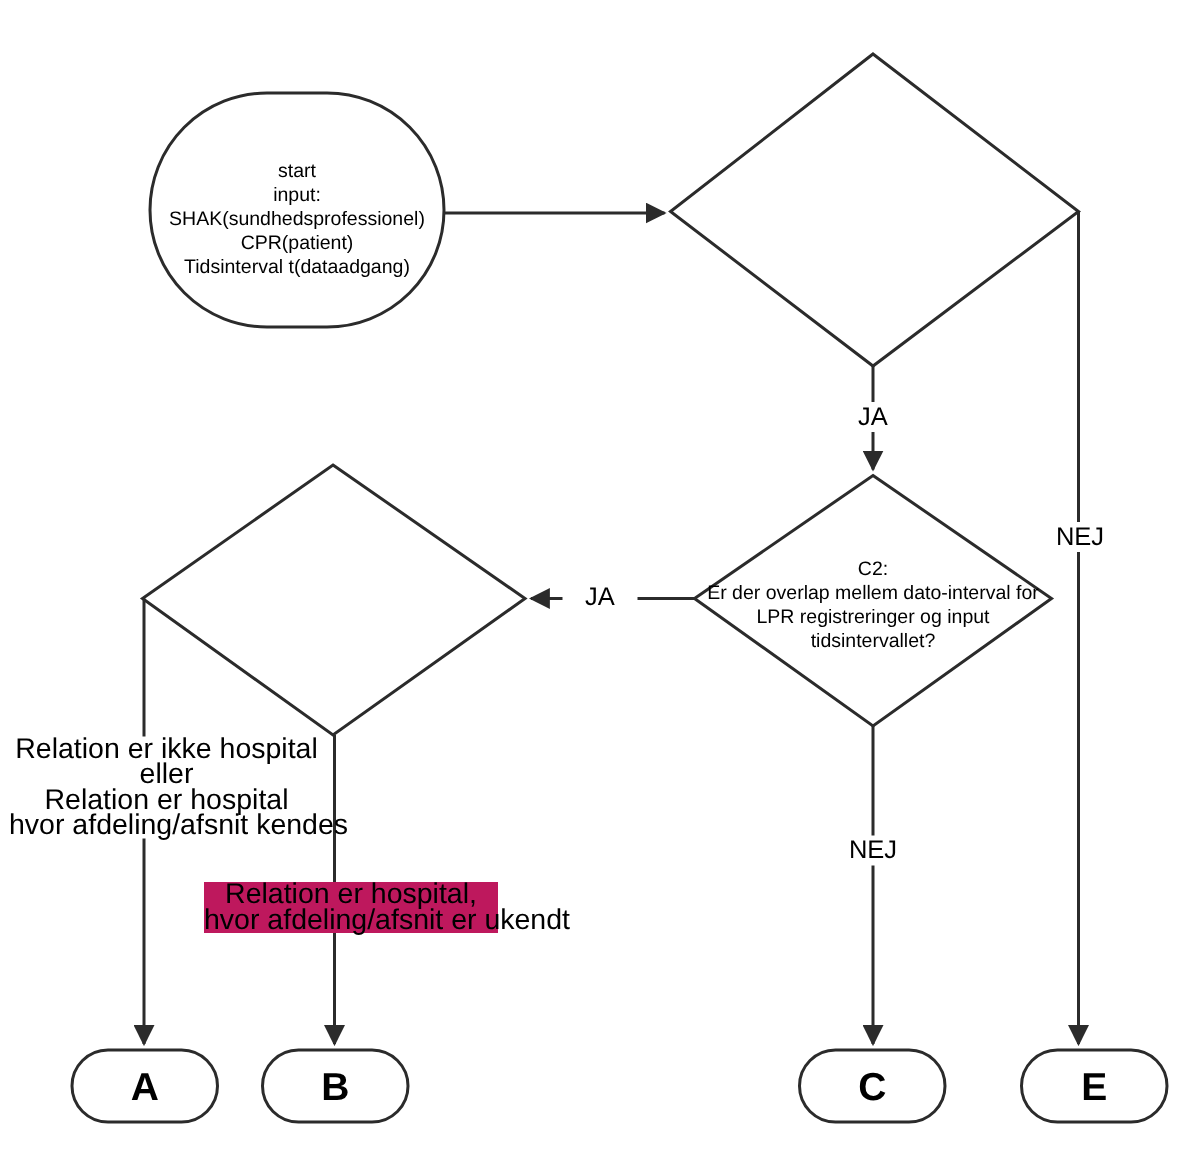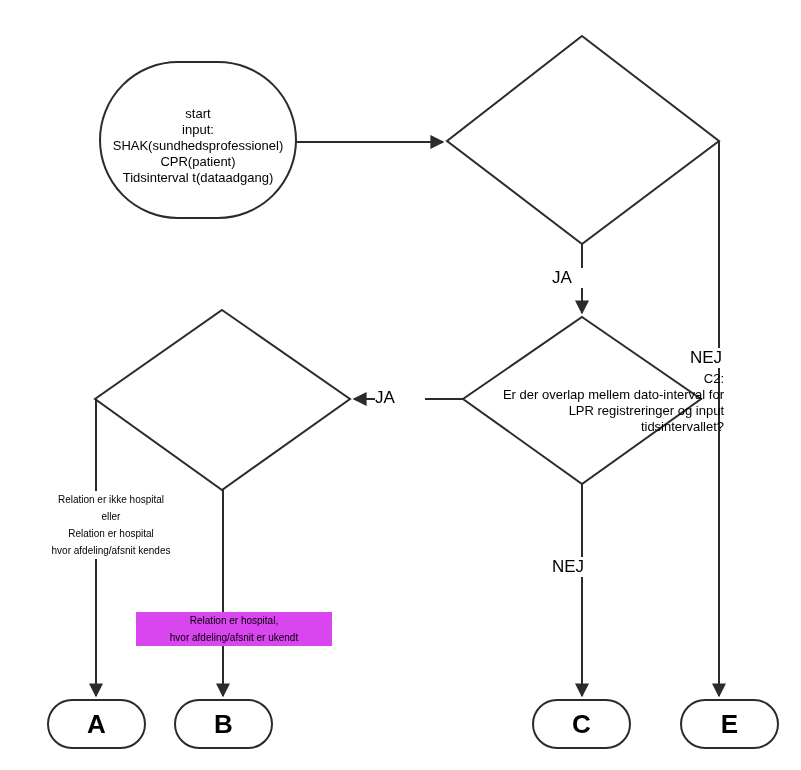--- a/index.html
+++ b/index.html
@@ -31,31 +31,32 @@
     text-align: center;
     font-family: "Liberation Sans", sans-serif;
     font-size: 13px;
     line-height: 16px;
     color: #000000;
     white-space: pre;
     pointer-events: none;
   }
   .edge-label {
     position: absolute;
+    text-align: center;
     font-family: "Liberation Sans", sans-serif;
     font-size: 17px;
     line-height: 20px;
     color: #000000;
     white-space: pre;
   }
   .branch-label {
     position: absolute;
     text-align: center;
     font-family: "Liberation Sans", sans-serif;
-    font-size: 10px;
+    font-size: 19px;
     line-height: 17px;
     color: #000000;
     white-space: pre;
   }
   .terminal-text {
     position: absolute;
     text-align: center;
     font-family: "Liberation Sans", sans-serif;
     font-size: 26px;
     font-weight: bold;
@@ -104,21 +105,21 @@
     <path d="M 223 490 L 223 696" fill="none" stroke="#2b2b2b" stroke-width="2" marker-end="url(#arrow)"></path>
   </svg>
 
   <div class="node-text" style="left:98px; top:106px; width:200px;">start
 input:
 SHAK(sundhedsprofessionel)
 CPR(patient)
 Tidsinterval t(dataadgang)</div>
 
 
-  <div class="node-text" style="left:464px; top:371px; width:260px;text-align:right;">C2:
+  <div class="node-text" style="left:452px; top:371px; width:260px;">C2:
 Er der overlap mellem dato-interval for
 LPR registreringer og input
 tidsintervallet?</div>
 
 
   <div class="terminal-text" style="left:48px; top:709px; width:97px;">A</div>
   <div class="terminal-text" style="left:175px; top:709px; width:97px;">B</div>
   <div class="terminal-text" style="left:533px; top:709px; width:97px;">C</div>
   <div class="terminal-text" style="left:681px; top:709px; width:97px;">E</div>
 
@@ -128,16 +129,16 @@
 
   <div class="edge-label" style="left:375px; top:388px; width:50px; background:#ffffff;">JA</div>
 
   <div class="edge-label" style="left:552px; top:557px; width:60px; background:#ffffff;">NEJ</div>
 
   <div class="branch-label" style="left:6px; top:491px; width:210px; background:#ffffff;">Relation er ikke hospital
 eller
 Relation er hospital
 hvor afdeling/afsnit kendes</div>
 
-  <div class="branch-label" style="left:136px; top:612px; width:196px; background:#d946ef;">Relation er hospital,
+  <div class="branch-label" style="left:136px; top:588px; width:196px; background:#be185d;">Relation er hospital,
 hvor afdeling/afsnit er ukendt</div>
 
 </div>
 
 </body></html>

